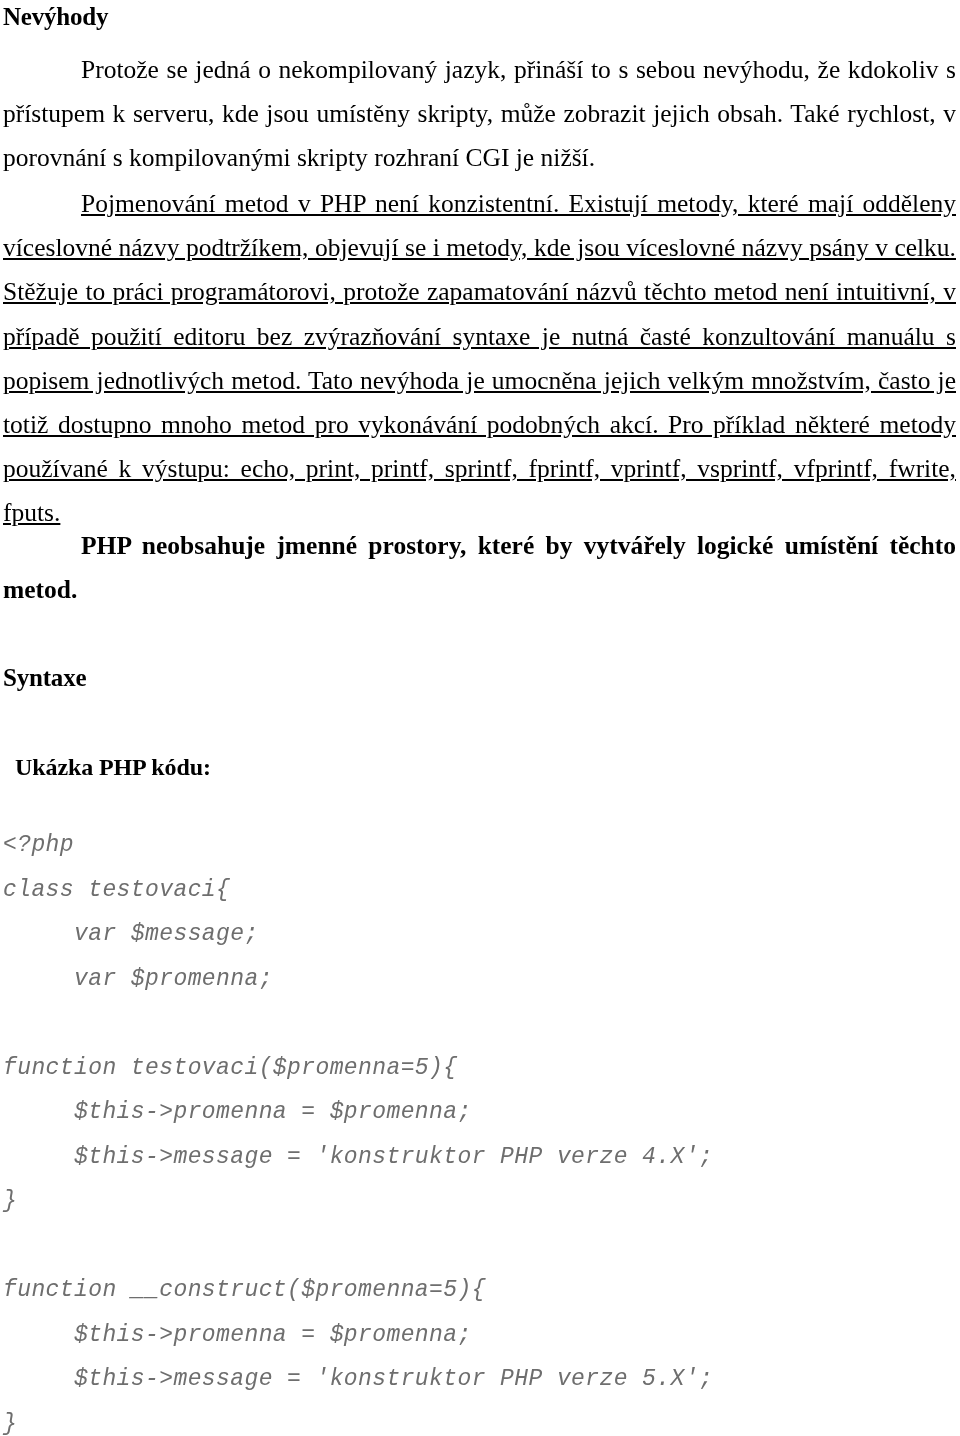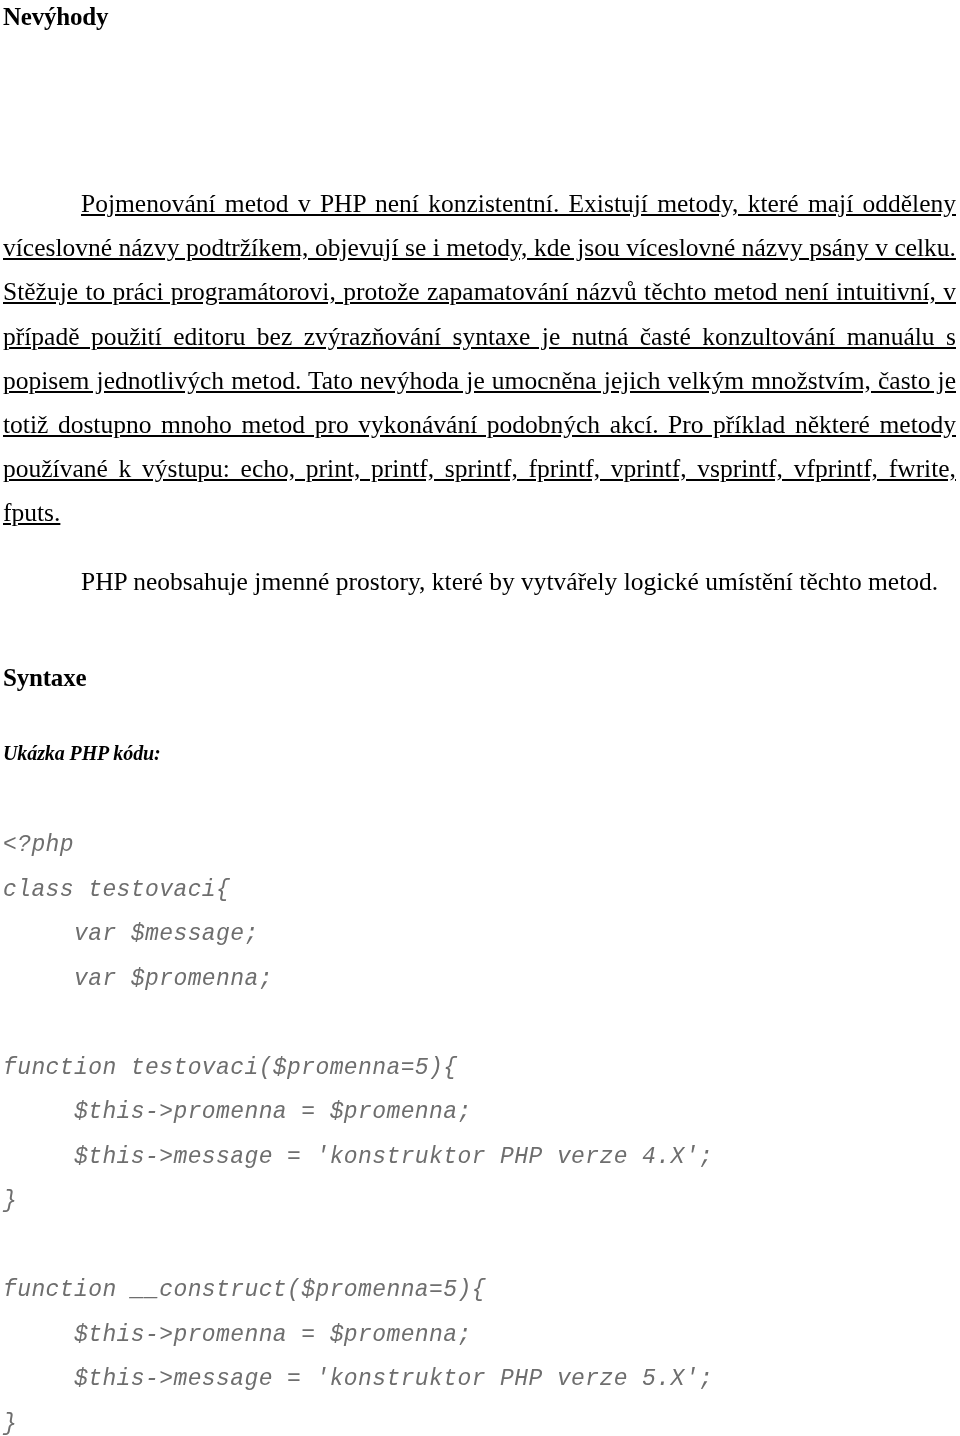--- a/index.html
+++ b/index.html
@@ -34,24 +34,23 @@
     font-weight: bold;
     font-size: 25px;
     line-height: 1.1;
     margin: 0;
     letter-spacing: -0.2px;
   }
 
   .h-caption {
     font-family: "Liberation Serif", "DejaVu Serif", serif;
     font-weight: bold;
-    font-style: italic;
-    font-size: 20px;
+    font-size: 24px;
     line-height: 1.1;
-    margin: 0;
+    margin: 12px;
     letter-spacing: -0.1px;
   }
 
   
   .para {
     font-family: "Liberation Serif", "DejaVu Serif", serif;
     font-size: 25.5px;
     line-height: 44.2px;
     text-align: justify;
     text-justify: inter-word;
@@ -72,32 +71,33 @@
     margin: 0;
     letter-spacing: 0.4px;
   }
   .code-line { display: block; min-height: 44.5px; font-style: italic; }
   .code-line.blank { color: transparent; }
 
   
   #heading-nevyhody { position: absolute; left: 3px;  top: 3px;  }
   #para-1           { position: absolute; left: 3px;  top: 48px;  width: 953px; }
   #para-2           { position: absolute; left: 3px;  top: 182px; width: 953px; text-decoration: underline; }
-  #para-3           { position: absolute; left: 3px;  top: 560px; width: 953px; }
+  #para-3           { position: absolute; left: 3px;  top: 524px; width: 953px; font-weight: bold; }
   #heading-syntaxe  { position: absolute; left: 3px;  top: 664px; }
   #heading-ukazka   { position: absolute; left: 3px;  top: 742px; }
   #code-block       { position: absolute; left: 3px;  top: 823px; width: 953px; }
 </style>
 </head>
 <body>
 
 <div class="page">
 
   <h2 class="h-section" id="heading-nevyhody">Nevýhody</h2>
 
+  <p class="para" id="para-1">Protože se jedná o nekompilovaný jazyk, přináší to s sebou nevýhodu, že kdokoliv s přístupem k serveru, kde jsou umístěny skripty, může zobrazit jejich obsah. Také rychlost, v porovnání s kompilovanými skripty rozhraní CGI je nižší.</p>
 
   <p class="para" id="para-2">Pojmenování metod v PHP není konzistentní. Existují metody, které mají odděleny víceslovné názvy podtržíkem, objevují se i metody, kde jsou víceslovné názvy psány v celku. Stěžuje to práci programátorovi, protože zapamatování názvů těchto metod není intuitivní, v případě použití editoru bez zvýrazňování syntaxe je nutná časté konzultování manuálu s popisem jednotlivých metod. Tato nevýhoda je umocněna jejich velkým množstvím, často je totiž dostupno mnoho metod pro vykonávání podobných akcí. Pro příklad některé metody používané k výstupu: echo, print, printf, sprintf, fprintf, vprintf, vsprintf, vfprintf, fwrite, fputs.</p>
 
   <p class="para last-line-left" id="para-3">PHP neobsahuje jmenné prostory, které by vytvářely logické umístění těchto metod.</p>
 
   <h2 class="h-section" id="heading-syntaxe">Syntaxe</h2>
 
   <h3 class="h-caption" id="heading-ukazka">Ukázka PHP kódu:</h3>
 
   <pre class="code" id="code-block"><span class="code-line">&lt;?php</span><span class="code-line">class testovaci{</span><span class="code-line">     var $message;</span><span class="code-line">     var $promenna;</span><span class="code-line blank"></span><span class="code-line">function testovaci($promenna=5){</span><span class="code-line">     $this-&gt;promenna = $promenna;</span><span class="code-line">     $this-&gt;message = 'konstruktor PHP verze 4.X';</span><span class="code-line">}</span><span class="code-line blank"></span><span class="code-line">function __construct($promenna=5){</span><span class="code-line">     $this-&gt;promenna = $promenna;</span><span class="code-line">     $this-&gt;message = 'konstruktor PHP verze 5.X';</span><span class="code-line">}</span></pre>

